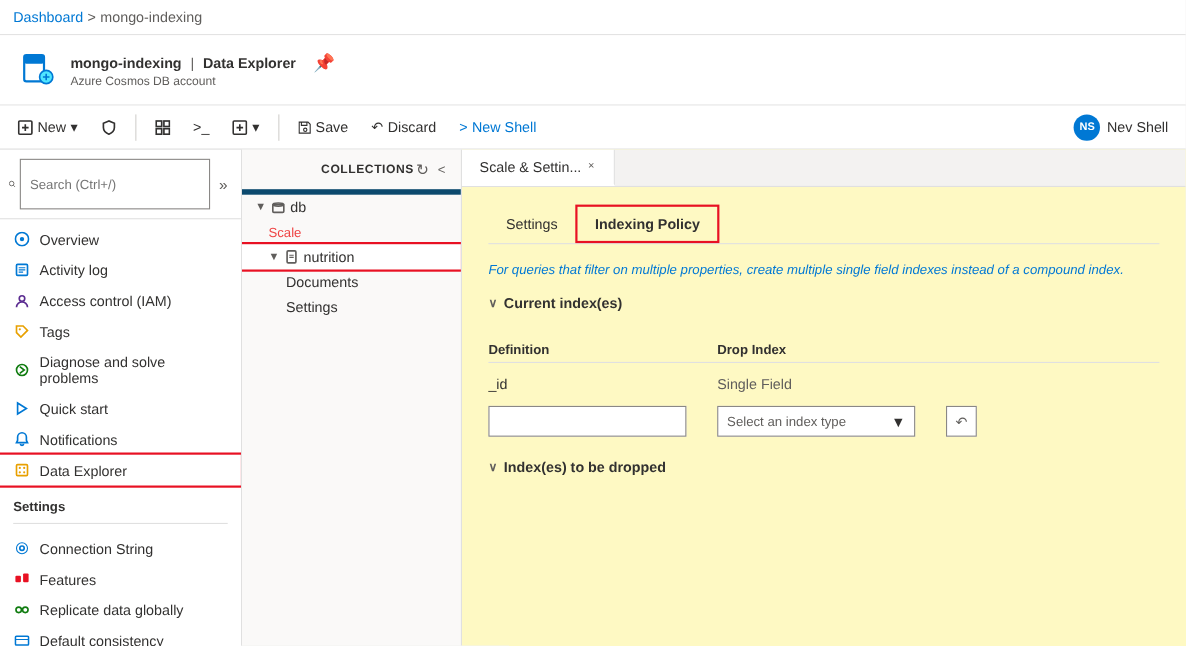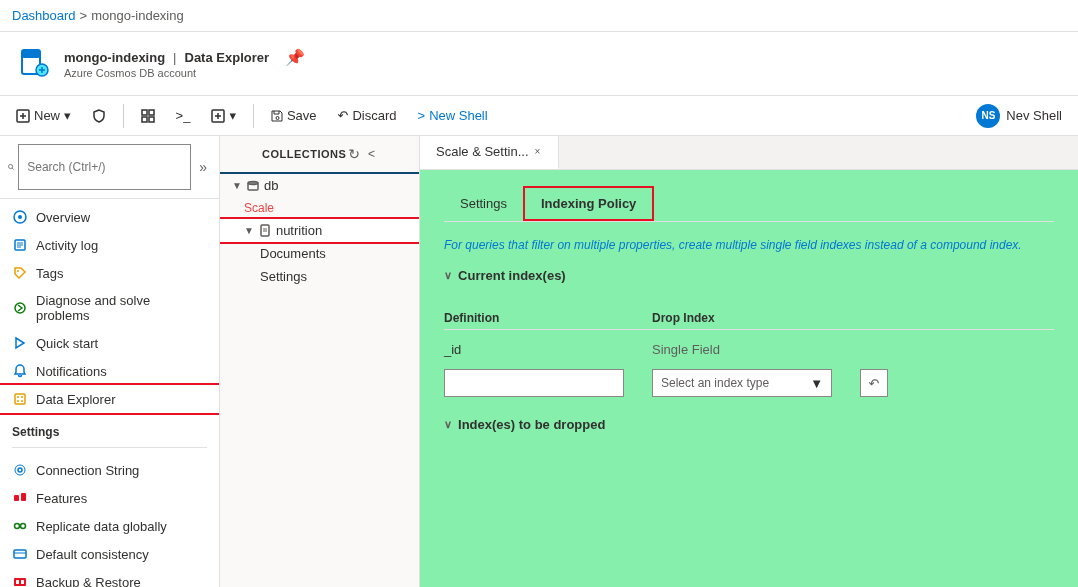--- a/index.html
+++ b/index.html
@@ -33,32 +33,32 @@
     .search-input { flex: 1; border: 1px solid #8a8886; padding: 15px 8px; font-size: 12px; color: #605e5c; outline: none; }
     .collapse-btn { padding: 4px; border: none; background: none; cursor: pointer; color: #605e5c; font-size: 14px; }
     .sidebar-nav { padding: 4px 0; }
     .sidebar-item { display: flex; align-items: center; gap: 8px; padding: 6px 12px; cursor: pointer; color: #323130; font-size: 13px; }
     .sidebar-item .icon { width: 16px; height: 16px; display: flex; align-items: center; justify-content: center; flex-shrink: 0; }
     .sidebar-section { padding: 8px 12px 4px; font-size: 12px; font-weight: 600; color: #323130; }
     .sidebar-divider { height: 1px; background: #e0e0e0; margin: 4px 12px; }
     
     
     .collections-panel { width: 200px; background: #faf9f8; border-right: 1px solid #e0e0e0; flex-shrink: 0; overflow-y: auto; }
-    .collections-header { display: flex; align-items: center; justify-content: center; padding: 8px 12px; border-bottom: 2px solid #0c4a6e; }
+    .collections-header { display: flex; align-items: center; justify-content: flex-end; padding: 8px 12px; border-bottom: 5px solid #0c4a6e; }
     .collections-title { font-size: 11px; font-weight: 600; color: #323130; letter-spacing: 0.5px; }
     .collections-actions { display: flex; gap: 4px; }
     .collections-actions button { border: none; background: none; cursor: pointer; padding: 2px; color: #605e5c; font-size: 14px; }
     .tree-item { padding: 4px 12px; cursor: pointer; display: flex; align-items: center; gap: 4px; color: #323130; }
     .tree-chevron { font-size: 10px; color: #605e5c; }
     .tree-indent { padding-left: 24px; }
     .tree-indent2 { padding-left: 40px; }
     .tree-label { font-size: 13px; }
     
     
-    .content-area { flex: 1; background: #86efac; overflow-y: auto; display: flex; flex-direction: column; }
+    .content-area { flex: 1; background: #fef9c3; overflow-y: auto; display: flex; flex-direction: column; }
     .tab-bar { display: flex; align-items: center; border-bottom: 1px solid #e0e0e0; background: #f3f2f1; }
     .tab { display: flex; align-items: center; gap: 4px; padding: 8px 16px; cursor: pointer; color: #323130; font-size: 13px; background: #fff; border-right: 1px solid #e0e0e0; border-bottom: 2px solid #fff; }
     .tab .close-btn { font-size: 10px; color: #605e5c; border: none; background: none; cursor: pointer; padding: 0 2px; }
     .content-body { padding: 16px 24px; flex: 1; }
     .content-tabs { display: flex; gap: 0; border-bottom: 1px solid #e0e0e0; margin-bottom: 16px; }
     .content-tab { padding: 8px 16px; cursor: pointer; color: #323130; font-size: 13px; border: none; background: none; }
     .content-tab.active-tab { border: 2px solid #e81123; color: #323130; font-weight: 600; }
     .info-text { font-size: 12px; color: #0078d4; margin-bottom: 16px; font-style: italic; }
     
     
@@ -208,20 +208,29 @@
           <svg width="14" height="14" viewBox="0 0 14 14">
               <rect x="2" y="2" width="10" height="10" rx="1" fill="none" stroke="#0078d4" stroke-width="1.5"></rect>
               <line x1="4" y1="5" x2="10" y2="5" stroke="#0078d4" stroke-width="1"></line>
               <line x1="4" y1="7" x2="10" y2="7" stroke="#0078d4" stroke-width="1"></line>
               <line x1="4" y1="9" x2="8" y2="9" stroke="#0078d4" stroke-width="1"></line>
             </svg>
         </span>
         <span>Activity log</span>
       </div>
       <div class="sidebar-item">
+        <span class="icon icon-iam">
+          <svg width="14" height="14" viewBox="0 0 14 14">
+              <circle cx="7" cy="5" r="2.5" fill="none" stroke="#5c2d91" stroke-width="1.5"></circle>
+              <path d="M2 13c0-3 2.5-5 5-5s5 2 5 5" fill="none" stroke="#5c2d91" stroke-width="1.5"></path>
+            </svg>
+        </span>
+        <span>Access control (IAM)</span>
+      </div>
+      <div class="sidebar-item">
         <span class="icon icon-tags">
           <svg width="14" height="14" viewBox="0 0 14 14">
               <path d="M2 2h6l4 4-6 6-4-4V2z" fill="none" stroke="#e8a000" stroke-width="1.5"></path>
               <circle cx="5" cy="5" r="1" fill="#e8a000"></circle>
             </svg>
         </span>
         <span>Tags</span>
       </div>
       <div class="sidebar-item">
         <span class="icon icon-diagnose">

